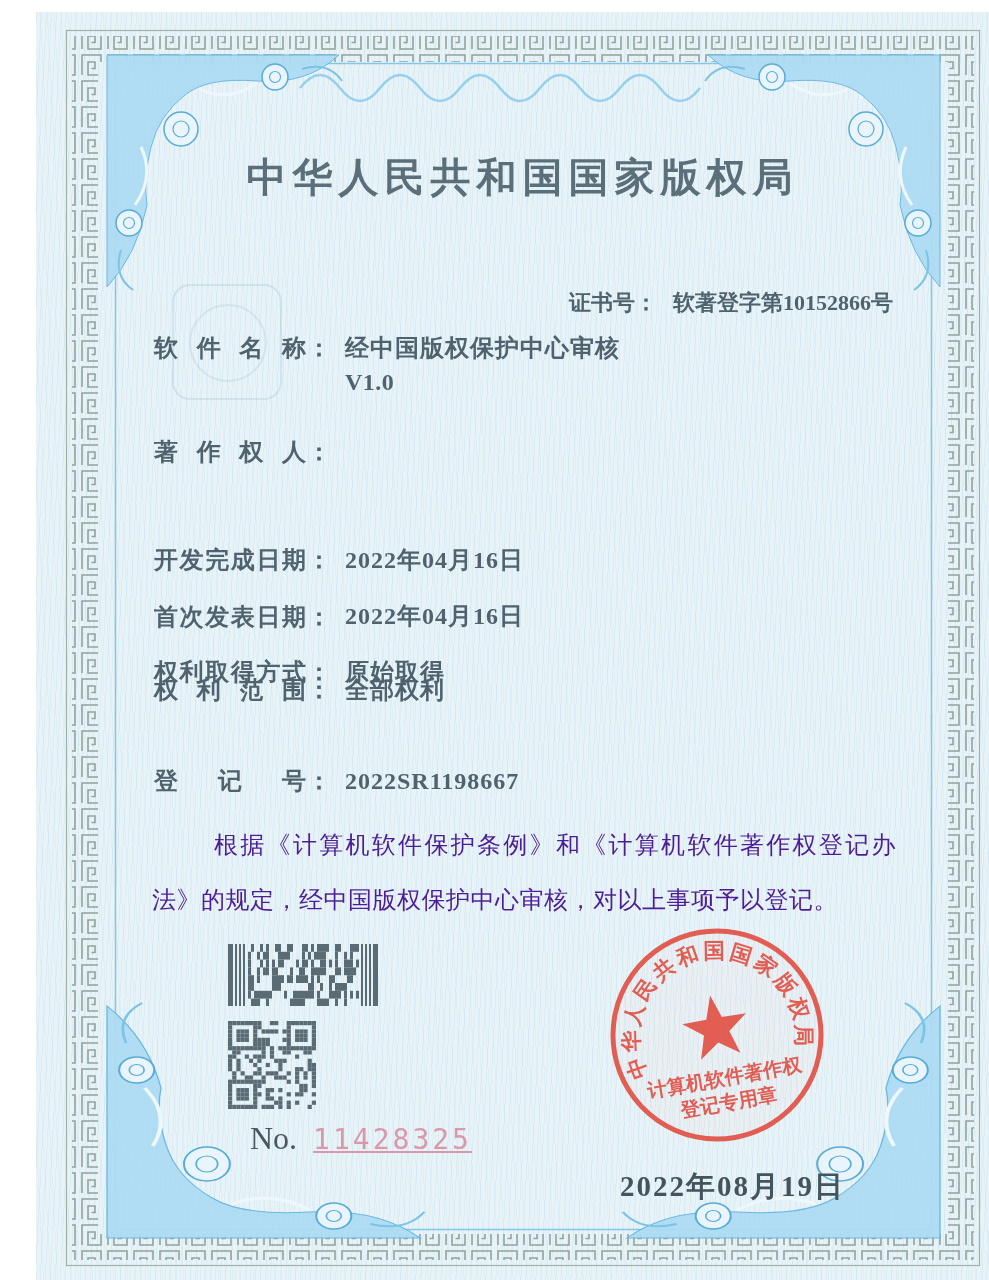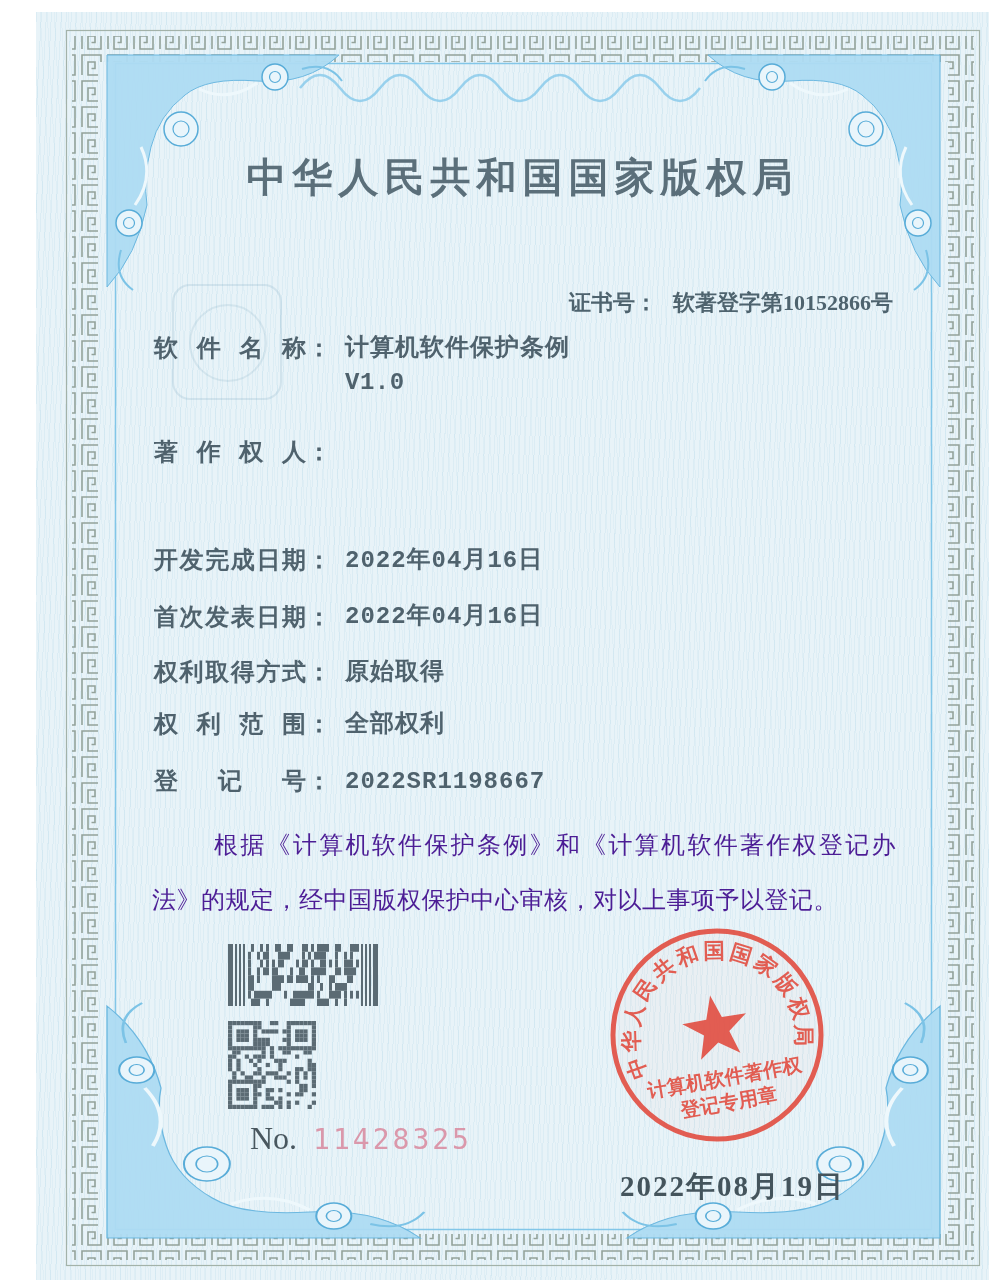--- a/index.html
+++ b/index.html
@@ -23,52 +23,52 @@
   }
   .cert-title{
     position:absolute;left:66px;width:913px;top:213px;text-align:center;
     font-size:48px;font-weight:700;color:#4e636e;letter-spacing:8px;
   }
   .cert-no{
     position:absolute;right:96px;top:288px;font-size:22px;font-weight:600;color:#4e636e;
   }
   .cert-no .lbl{margin-right:16px;}
   .frow{position:absolute;left:154px;display:flex;align-items:flex-start;
-        font-size:24px;font-weight:600;color:#4f626d;font-family:Liberation Mono, monospace;}
+        font-size:24px;font-weight:600;color:#4f626d;}
   .flabel{display:inline-block;width:152px;text-align:justify;text-align-last:justify;}
   .fcolon{margin-left:1px;}
   .fvalue{margin-left:14px;letter-spacing:1px;line-height:1.4;}
   .fvalue .v2{letter-spacing:0.5px;}
   .r-name{top:332px;}
   .r-holder{top:436px;}
   .r-devdate{top:544px;}
   .r-pubdate{top:600px;align-items:center;}
   .r-acq{top:656px;}
-  .r-scope{top:708px;}
+  .r-scope{top:674px;}
   .r-regno{top:765px;}
   .paragraph{
     position:absolute;left:152px;top:818px;width:744px;
     font-size:24px;font-weight:400;color:#4c1d95;
     line-height:55px;text-indent:62px;text-align:justify;letter-spacing:0.5px;
   }
   .ghost{
     position:absolute;left:172px;top:284px;width:106px;height:112px;
     border:2px solid rgba(120,165,190,0.20);border-radius:18px;
   }
   .ghost .inner{
     position:absolute;left:15px;top:18px;width:74px;height:74px;border-radius:50%;
     border:2px solid rgba(120,165,190,0.18);
   }
   .barcode{position:absolute;left:228px;top:944px;width:150px;height:62px;}
   .qrcode{position:absolute;left:228px;top:1021px;width:88px;height:88px;}
   .serial{position:absolute;left:210px;top:1120px;display:flex;align-items:baseline;margin-left:40px;}
   .serial .no{font-size:32px;color:#49575f;}
   .serial .num{
     font-family:"DejaVu Sans Mono", monospace;font-size:28px;color:#d9899e;
-    margin-left:16px;letter-spacing:3px;opacity:0.85;
+    margin-left:16px;letter-spacing:3px;opacity:0.85;text-decoration:underline;
   }
   .issue-date{
     position:absolute;left:620px;top:1124px;font-size:29px;font-weight:700;
     color:#44545c;letter-spacing:2px;z-index:5;margin-top:43px;
   }
   .seal{position:absolute;left:604px;top:922px;width:226px;height:226px;
         transform:rotate(-10deg);opacity:0.88;z-index:4;}
 </style>
 </head>
 <body>
@@ -113,21 +113,21 @@
   <div class="authority">中华人民共和国国家版权局</div>
 
   <div class="cert-no">
     <span class="lbl">证书号：</span><span>软著登字第10152866号</span>
   </div>
 
   <div class="frow r-name">
     <span class="flabel">软件名称</span>
       <span class="fcolon">：</span>
     <div class="fvalue">
-      <div>计算机软件保护条例</div>
+      <div>经中国版权保护中心审核</div>
       <div class="v2">V1.0</div>
     </div>
   </div>
 
   <div class="frow r-holder">
     <span class="flabel">著作权人</span>
       <span class="fcolon">：</span>
   </div>
 
   <div class="frow r-devdate">

